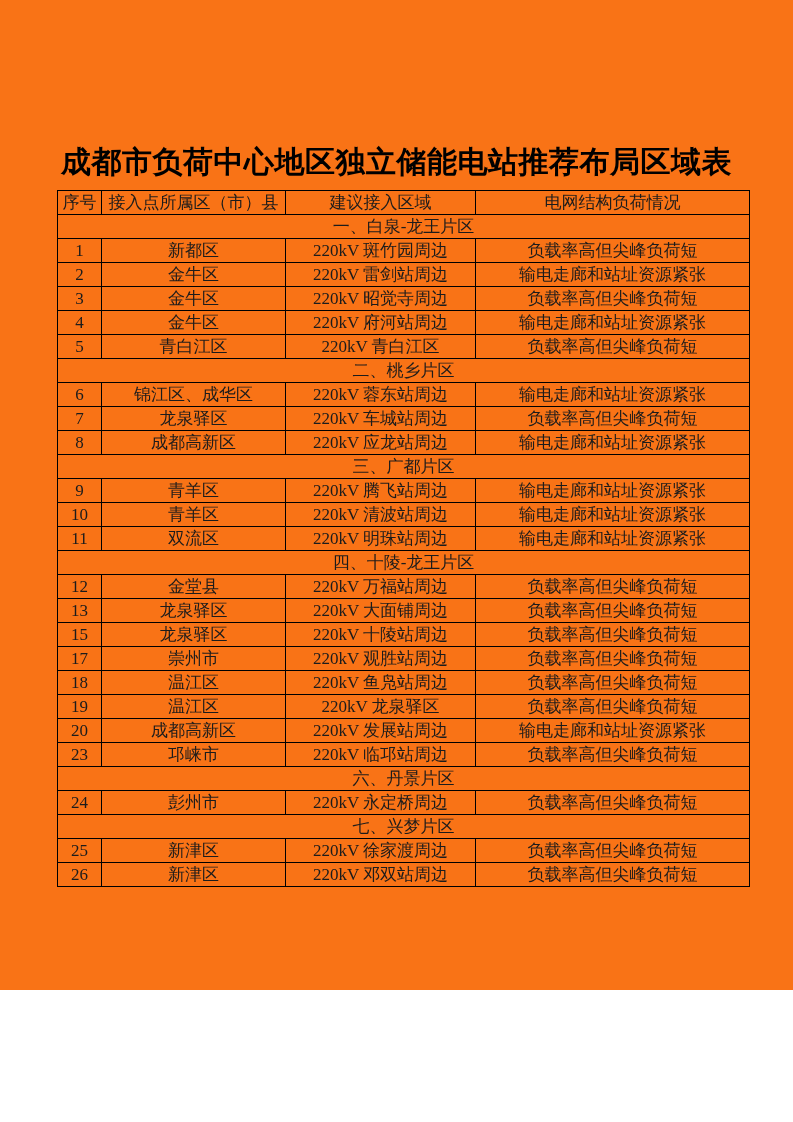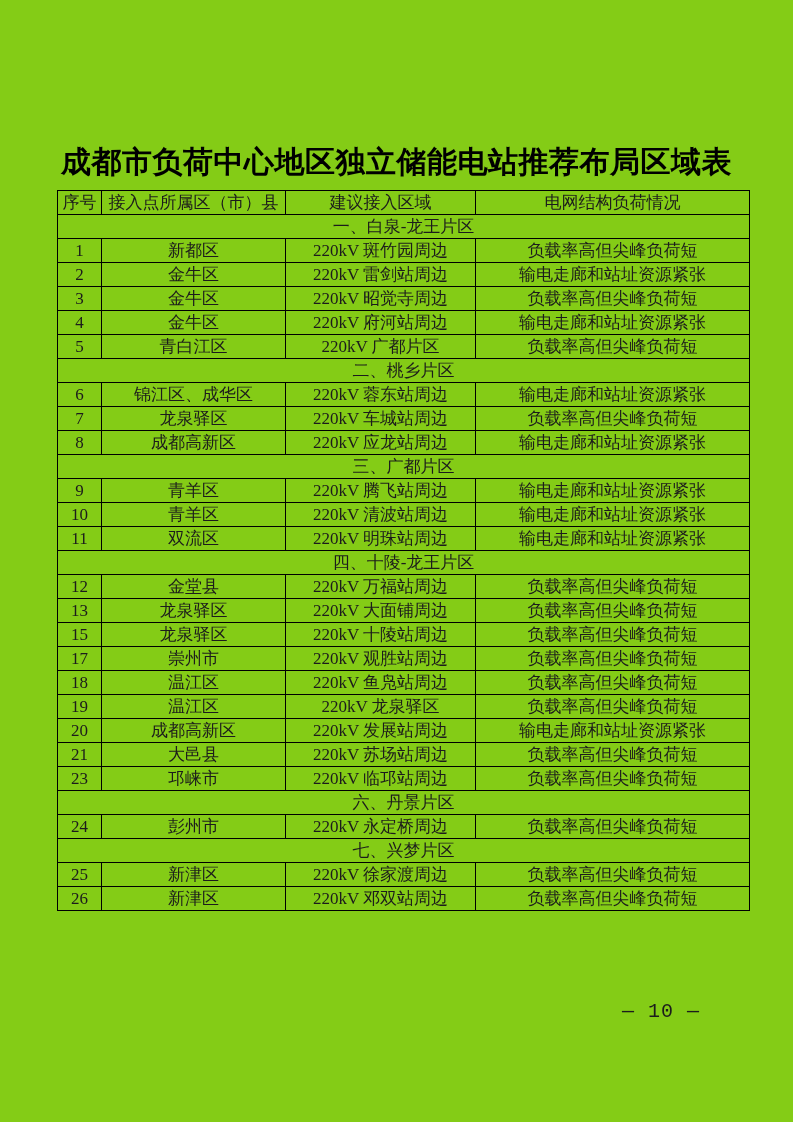--- a/index.html
+++ b/index.html
@@ -1,20 +1,20 @@
 <!DOCTYPE html>
 <html><head>
 <meta charset="utf-8">
 <style>
   html, body { margin: 0; padding: 0; background: #ffffff; }
   .page {
     position: relative;
     width: 793px;
-    height: 1122px;
-    background: #84cc16;
+    height: 990px;
+    background: #f97316;
     font-family: "Liberation Serif", serif;
     color: #1c1c1c;
     overflow: hidden;
     box-sizing: border-box;
   }
   .doc-title {
     margin: 0;
     padding-top: 143px;
     text-align: center;
     font-family: "Liberation Sans", sans-serif;
@@ -110,21 +110,21 @@
         </tr>
         <tr>
           <td class="cell-serial">4</td>
           <td class="cell-district">金牛区</td>
           <td class="cell-area">220kV 府河站周边</td>
           <td class="cell-load">输电走廊和站址资源紧张</td>
         </tr>
         <tr>
           <td class="cell-serial">5</td>
           <td class="cell-district">青白江区</td>
-          <td class="cell-area">220kV 广都片区</td>
+          <td class="cell-area">220kV 青白江区</td>
           <td class="cell-load">负载率高但尖峰负荷短</td>
         </tr>
         <tr>
           <td colspan="4" class="section-cell">二、桃乡片区</td>
         </tr>
         <tr>
           <td class="cell-serial">6</td>
           <td class="cell-district">锦江区、成华区</td>
           <td class="cell-area">220kV 蓉东站周边</td>
           <td class="cell-load">输电走廊和站址资源紧张</td>
@@ -201,26 +201,20 @@
           <td class="cell-area">220kV 龙泉驿区</td>
           <td class="cell-load">负载率高但尖峰负荷短</td>
         </tr>
         <tr>
           <td class="cell-serial">20</td>
           <td class="cell-district">成都高新区</td>
           <td class="cell-area">220kV 发展站周边</td>
           <td class="cell-load">输电走廊和站址资源紧张</td>
         </tr>
         <tr>
-          <td class="cell-serial">21</td>
-          <td class="cell-district">大邑县</td>
-          <td class="cell-area">220kV 苏场站周边</td>
-          <td class="cell-load">负载率高但尖峰负荷短</td>
-        </tr>
-        <tr>
           <td class="cell-serial">23</td>
           <td class="cell-district">邛崃市</td>
           <td class="cell-area">220kV 临邛站周边</td>
           <td class="cell-load">负载率高但尖峰负荷短</td>
         </tr>
         <tr>
           <td colspan="4" class="section-cell">六、丹景片区</td>
         </tr>
         <tr>
           <td class="cell-serial">24</td>

